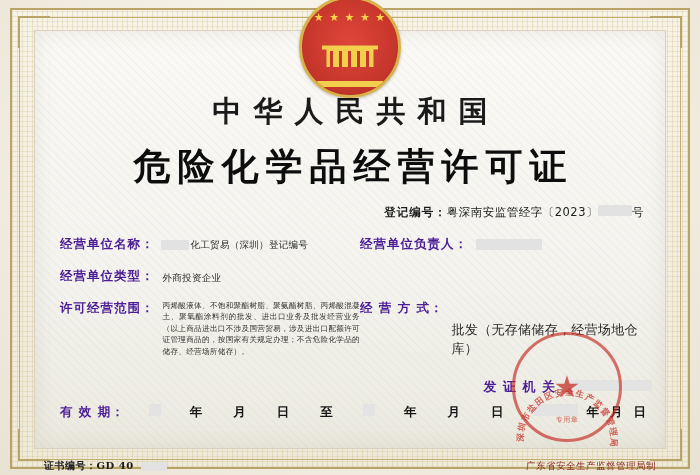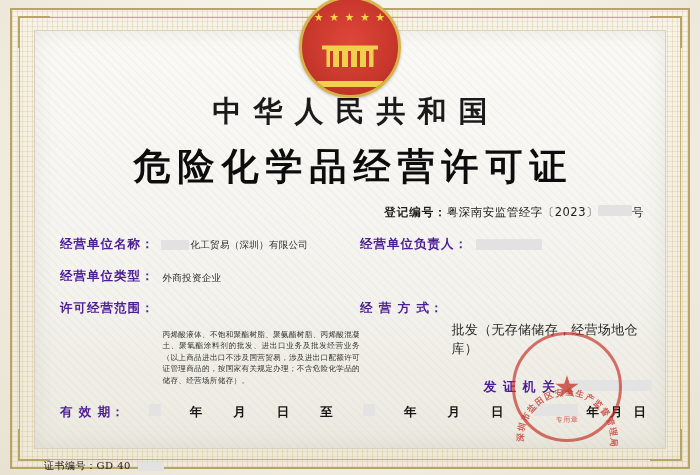--- a/index.html
+++ b/index.html
@@ -208,21 +208,20 @@
     font-size: 9.5px;
     color: #2a2a2a;
     line-height: 1.45;
     letter-spacing: 0.3px;
   }
   .fvalue.small {
     font-size: 7.6px;
     line-height: 1.5;
     color: #33332f;
     text-align: justify;
-    margin-top: 29px;
   }
 
   .scope-row .col-left { width: 300px; }
   .scope-text {
     width: 215px;
   }
 
   
   .issuer {
     position: absolute;
@@ -270,21 +269,21 @@
     display: flex;
     align-items: baseline;
   }
 
   
   .bottom-left {
     position: absolute;
     left: 44px;
     bottom: 2px;
     font-size: 10px;
-    font-weight: normal;
+    font-weight: bold;
     color: #1b1b1b;
     font-family: "DejaVu Serif", "Liberation Serif", serif;
     letter-spacing: 0.5px;
   }
   .bottom-right {
     position: absolute;
     right: 44px;
     bottom: 2px;
     font-size: 9.5px;
     color: #8a2b22;
@@ -369,21 +368,21 @@
     <span class="redact" style="width:34px;height:11px;"></span>
     <span class="reg-value">号</span>
   </div>
 
   <div class="fields">
 
     <div class="row">
       <div class="col-left">
         <span class="flabel">经营单位名称：</span>
         <span class="redact" style="width:28px;height:10px;margin-left:6px;margin-top:4px;"></span>
-        <span class="fvalue" style="margin-left:2px;margin-top:2px;">化工贸易（深圳）有限公司</span>
+        <span class="fvalue" style="margin-left:2px;margin-top:2px;">化工贸易（深圳）登记编号</span>
       </div>
       <div class="col-right">
         <span class="flabel">经营单位负责人：</span>
         <span class="redact" style="width:66px;height:11px;margin-left:8px;margin-top:3px;"></span>
       </div>
     </div>
 
     <div class="row">
       <div class="col-right">
         <span class="flabel">经营单位类型：</span>
@@ -448,13 +447,14 @@
       <span class="unit">年</span>
       <span class="unit">月</span>
       <span class="unit">日</span>
     </span>
   </div>
 
   <div class="bottom-left">
     <span>证书编号：GD 40</span>
     <span class="redact" style="width:26px;height:9px;margin-left:3px;"></span>
   </div>
+  <div class="bottom-right">广东省安全生产监督管理局制</div>
 </div>
 
 </body></html>

